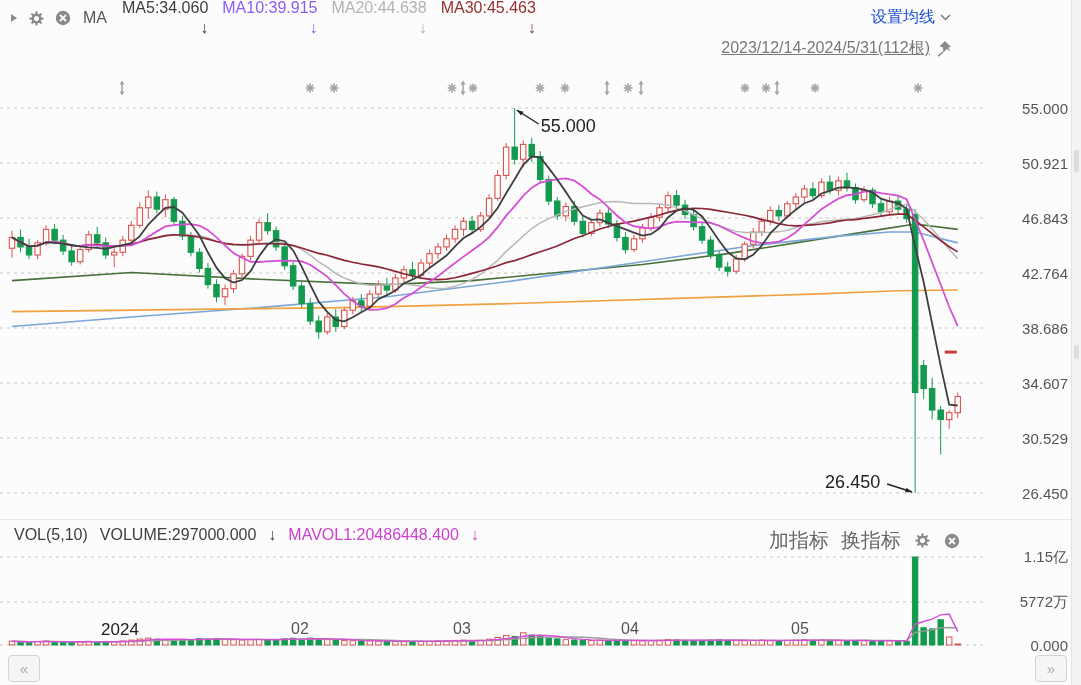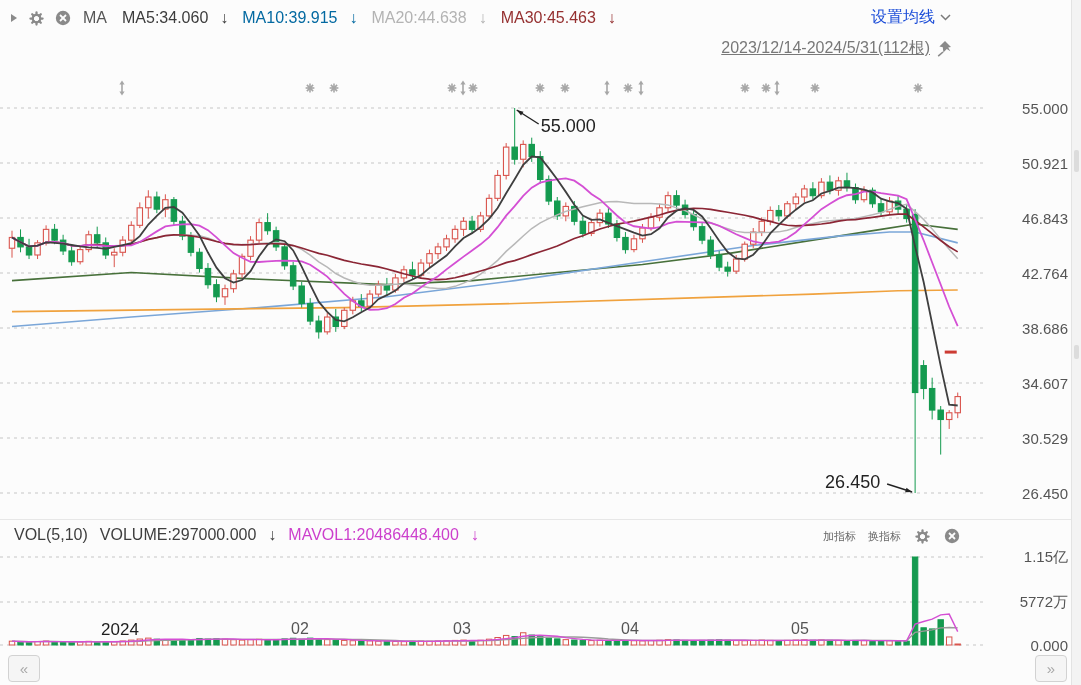--- a/index.html
+++ b/index.html
@@ -6,29 +6,29 @@
   .app{position:relative;width:1081px;height:685px;background:#fcfcfc;overflow:hidden;
        font-family:"Liberation Sans","DejaVu Sans",sans-serif;color:#333;}
   .abs{position:absolute;}
   
   .hdr{top:6px;left:10px;height:24px;display:flex;align-items:center;gap:9px;font-size:16px;white-space:nowrap;}
   .hdr .title{color:#333;}
   .caret-right{width:0;height:0;border-left:6px solid #8a8a8a;border-top:4px solid transparent;border-bottom:4px solid transparent;margin:0 1px;}
   .icon-btn{display:inline-flex;align-items:center;justify-content:center;width:18px;height:18px;}
   .ma-word{color:#555;margin-left:2px;}
   #ma-legend{display:flex;gap:14px;margin-left:6px;}
-  .ma-item{display:inline-flex;gap:12px;align-items:flex-end;}
+  .ma-item{display:inline-flex;gap:2px;align-items:flex-end;flex-direction:column;}
   .settings{top:7px;right:130px;display:flex;align-items:center;gap:5px;color:#1d4ed8;font-size:16px;cursor:pointer;}
   
   .range{top:38px;right:128px;display:flex;align-items:center;gap:6px;color:#787878;font-size:16px;}
   .range .txt{text-decoration:underline;}
   
   .volhdr{top:526px;left:14px;display:flex;align-items:center;gap:12px;font-size:16px;white-space:nowrap;}
   .volhdr .dark{color:#3e3e3e;}
-  .voltools{top:527px;right:120px;display:flex;align-items:center;gap:12px;font-size:11px;color:#666;}
+  .voltools{top:527px;right:120px;display:flex;align-items:center;gap:12px;font-size:20px;color:#666;}
   
   .pxlabel,.pvlabel{position:absolute;right:13px;transform:translateY(-50%);font-size:15px;color:#555;white-space:nowrap;}
   .xmonth{position:absolute;transform:translateX(-50%);top:620px;font-size:16px;color:#555;}
   .xmonth.major{font-size:17px;color:#1d1d1d;}
   .navbtn{position:absolute;top:655px;width:30px;height:25px;background:#f5f5f5;border:1px solid #d2d2d2;
           border-radius:4px;color:#a8a8a8;font-size:15px;display:flex;align-items:center;justify-content:center;cursor:pointer;}
   
   .vscroll{top:0;right:0;width:9px;height:685px;background:#f3f3f3;border-left:1px solid #e3e3e3;}
   .vthumb{position:absolute;left:2px;width:5px;background:#dcdcdc;border-radius:2px;}
   .divider{left:0;top:519px;width:1081px;height:1px;background:#e7e7e7;}
@@ -553,21 +553,21 @@
         <line x1="5" y1="5" x2="11" y2="11" stroke="#fcfcfc" stroke-width="1.8"></line>
         <line x1="11" y1="5" x2="5" y2="11" stroke="#fcfcfc" stroke-width="1.8"></line>
       </svg>
     </span>
     <span class="ma-word">MA</span>
     <span id="ma-legend">
         <span class="ma-item" style="color: rgb(60, 60, 60);">
           <span>MA5:34.060</span>
           <span>↓</span>
         </span>
-        <span class="ma-item" style="color: #0369a1;">
+        <span class="ma-item" style="color: #8b5cf6;">
           <span>MA10:39.915</span>
           <span>↓</span>
         </span>
         <span class="ma-item" style="color: rgb(179, 179, 179);">
           <span>MA20:44.638</span>
           <span>↓</span>
         </span>
         <span class="ma-item" style="color: rgb(149, 48, 48);">
           <span>MA30:45.463</span>
           <span>↓</span>

